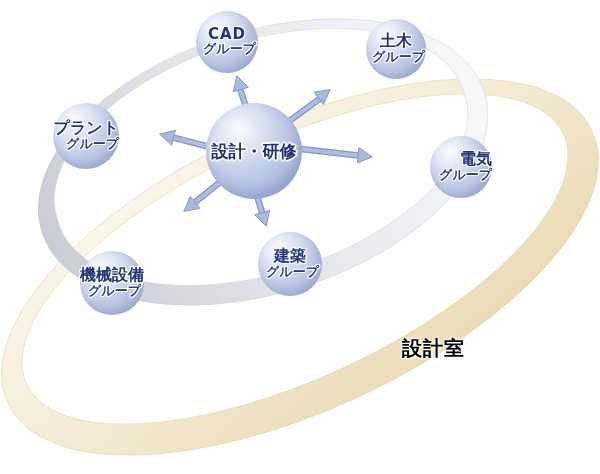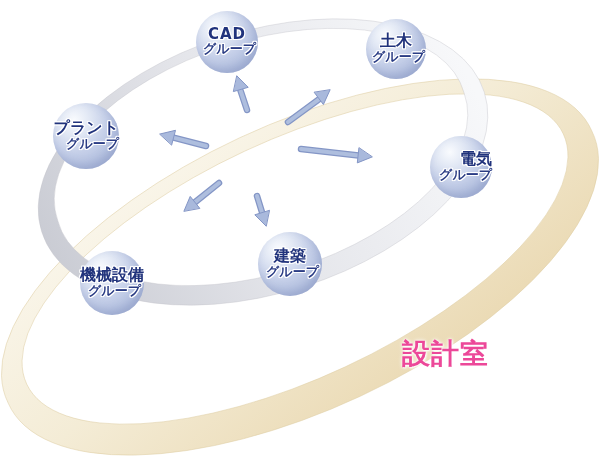--- a/index.html
+++ b/index.html
@@ -63,23 +63,23 @@
     color:#1d2f78;
     white-space:nowrap;
     text-shadow:-1px -1px 0 #fff,1px -1px 0 #fff,-1px 1px 0 #fff,1px 1px 0 #fff,
                  0 -2px 1px #fff,0 2px 1px #fff,-2px 0 1px #fff,2px 0 1px #fff;
   }
   .ring-label{
     position:absolute;
     left:402px;top:335px;
     z-index:4;
     font-weight:bold;
-    font-size:28px;
+    font-size:20px;
     letter-spacing:1px;
-    color:#ec4899;
+    color:#000000;
     white-space:nowrap;
     text-shadow:0 0 2px #fff, 0 0 4px #fff, 1px 1px 2px #ffffff;
   }
 </style>
 </head>
 <body>
 
 <div class="stage">
 
   <svg class="rings" width="600" height="474" viewBox="0 0 600 474">
@@ -129,20 +129,23 @@
         <polygon points="184,211 190.2,196.4 199.6,208.1" fill="#a9b9dc" stroke="#8496c6" stroke-width="1"></polygon>
       </g>
       <g>
         <line x1="257" y1="196" x2="262.4" y2="213.5" stroke="#8496c6" stroke-width="6.5"></line>
         <line x1="257" y1="196" x2="262.4" y2="213.5" stroke="#aebede" stroke-width="4"></line>
         <polygon points="266,226 254.8,214.8 269.2,210.4" fill="#a9b9dc" stroke="#8496c6" stroke-width="1"></polygon>
       </g>
     </g>
   </svg>
 
+  <div class="sphere s-center">
+    <span class="center-label">設計・研修</span>
+  </div>
 
   <div class="sphere s-cad">
     <span class="g-name">CAD</span>
     <span class="g-suffix">グループ</span>
   </div>
 
   <div class="sphere s-civil">
     <span class="g-name">土木</span>
     <span class="g-suffix">グループ</span>
   </div>

